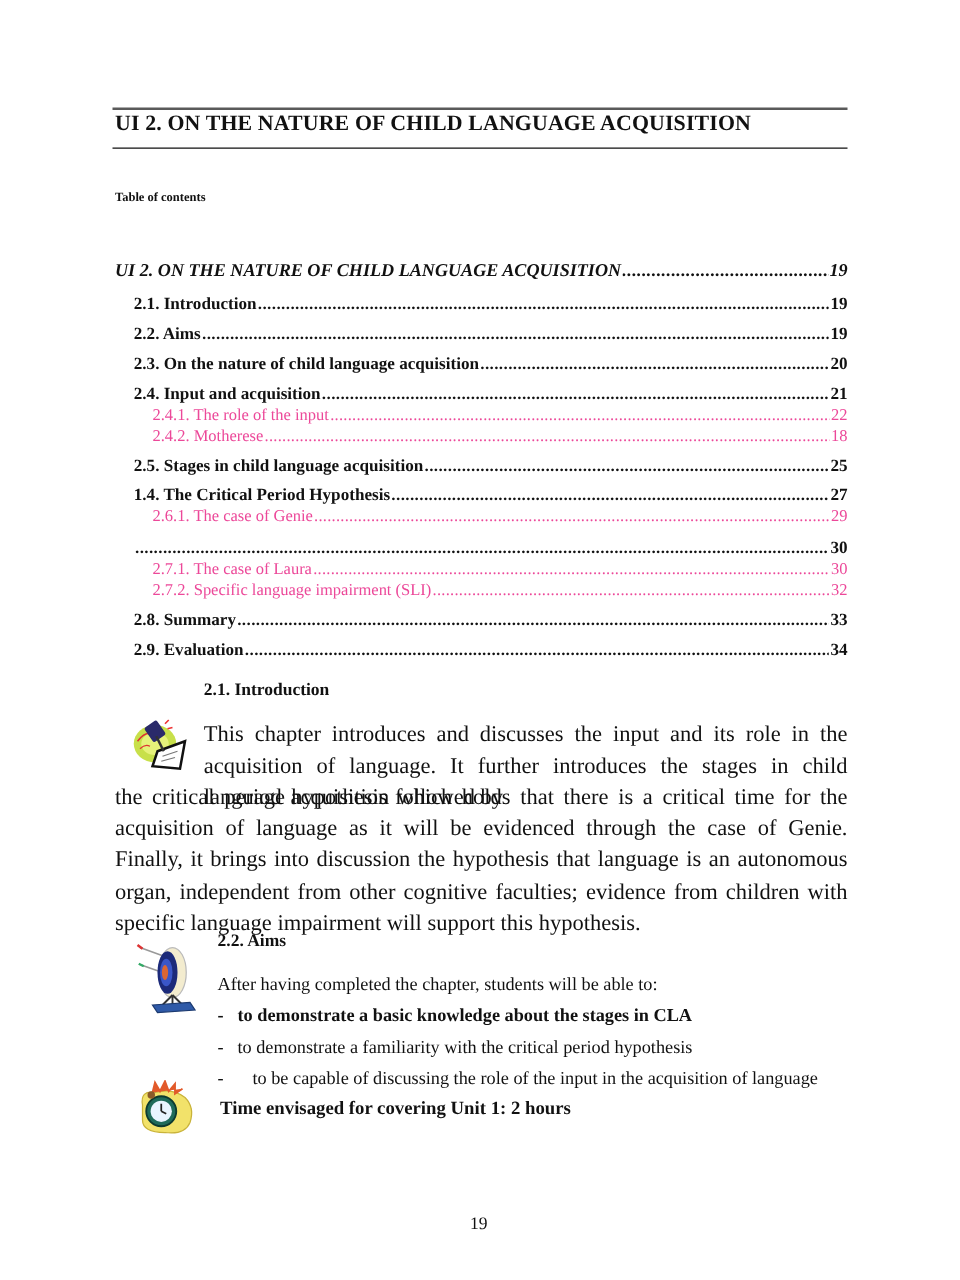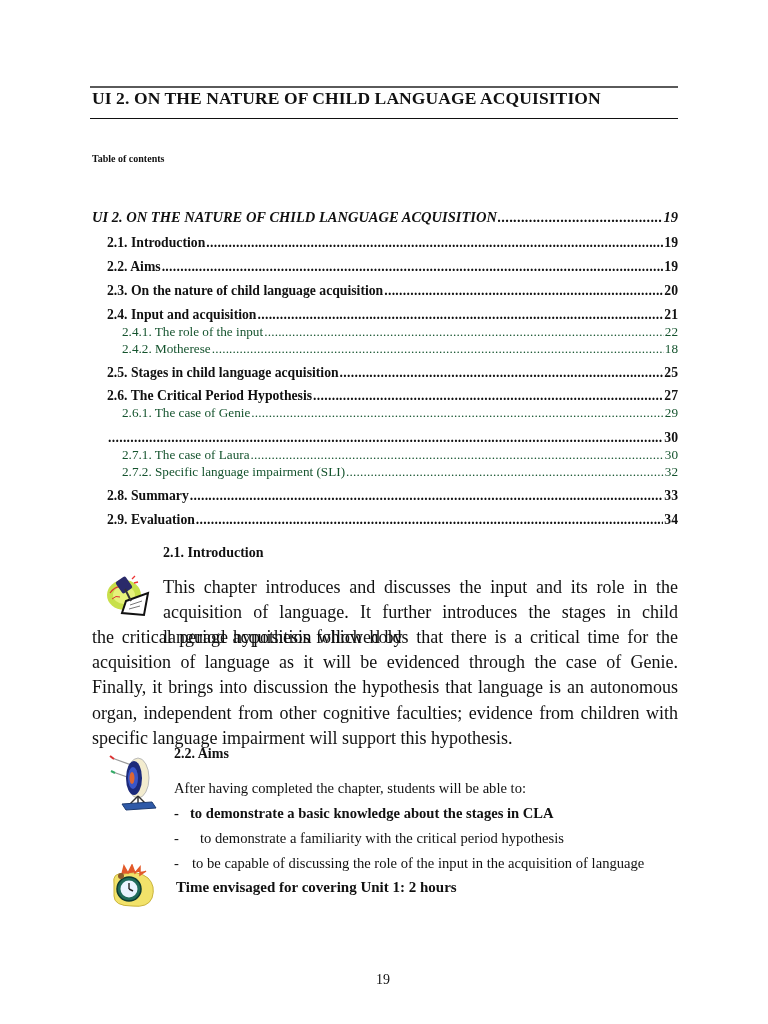--- a/index.html
+++ b/index.html
@@ -12,21 +12,21 @@
   .unit-title { left:92px; top:88px; font-size:17.5px; font-weight:bold; letter-spacing:0.1px; white-space:nowrap; }
   .toc-heading { left:92px; top:153px; font-size:10px; font-weight:bold; }
   .toc { position:absolute; left:92px; width:586px; top:0; }
   .toc-row { position:absolute; display:flex; align-items:baseline; width:100%; white-space:nowrap; }
   .toc-row .label { flex:0 0 auto; }
   .toc-row .leader { flex:1 1 auto; overflow:hidden; margin:0 1px; }
   .toc-row .leader::before { content:"............................................................................................................................................................................................................................................................................................................"; letter-spacing:0.3px; }
   .toc-row .page { flex:0 0 auto; }
   .lvl0 { font-size:14.5px; font-weight:bold; font-style:italic; left:0; width:586px; }
   .lvl1 { font-size:13.7px; font-weight:bold; left:15px; width:571px; }
-  .lvl2 { font-size:13.2px; font-weight:normal; left:30px; width:556px; color:#14532d; }
+  .lvl2 { font-size:13.2px; font-weight:normal; left:30px; width:556px; color:#ec4899; }
   .lvl2 .leader::before { letter-spacing:0.2px; }
   .sec-title { font-size:14px; font-weight:bold; }
   .para { font-size:18px; line-height:25.2px; text-align:justify; }
   .para-first { position:absolute; left:163px; top:575px; width:515px; }
   .para-rest { position:absolute; left:92px; top:625px; width:586px; }
   .aims-intro, .aim-item { font-size:14.6px; position:absolute; white-space:nowrap; }
   .aim-item .dash { display:inline-block; width:16px; }
   .time-note { position:absolute; left:176px; top:879px; font-size:15px; font-weight:bold; }
   .page-number { position:absolute; left:376px; top:972px; font-size:14px; }
   .icon { position:absolute; }
@@ -75,21 +75,21 @@
     <span class="label">2.4.2. Motherese</span>
       <span class="leader"></span>
       <span class="page">18</span>
   </div>
   <div class="toc-row lvl1" style="top:365px">
     <span class="label">2.5. Stages in child language acquisition</span>
       <span class="leader"></span>
       <span class="page">25</span>
   </div>
   <div class="toc-row lvl1" style="top:388px">
-    <span class="label">2.6. The Critical Period Hypothesis</span>
+    <span class="label">1.4. The Critical Period Hypothesis</span>
       <span class="leader"></span>
       <span class="page">27</span>
   </div>
   <div class="toc-row lvl2" style="top:405px">
     <span class="label">2.6.1. The case of Genie</span>
       <span class="leader"></span>
       <span class="page">29</span>
   </div>
   <div class="toc-row lvl1" style="top:430px">
       <span class="leader"></span>
@@ -155,24 +155,24 @@
     <polygon points="14,52 44,50 48,56 18,58" fill="#2f5aa8" stroke="#1c3a70" stroke-width="1"></polygon>
   </svg>
 </div>
 
 <div class="aims-intro" style="left:174px; top:780px;">After having completed the chapter, students will be able to:</div>
 
 <div class="aim-item" style="left:174px; top:805px;font-weight:bold;">
   <span class="dash">-</span><span>to demonstrate a basic knowledge about the stages in CLA</span>
 </div>
 <div class="aim-item" style="left:174px; top:830px;">
-  <span class="dash">-</span><span style="margin-left:10px">to demonstrate a familiarity with the critical period hypothesis</span>
+  <span class="dash">-</span><span style="margin-left:0">to demonstrate a familiarity with the critical period hypothesis</span>
 </div>
 <div class="aim-item" style="left:174px; top:855px;">
-  <span class="dash">-</span><span style="margin-left:2px">to be capable of discussing the role of the input in the acquisition of language</span>
+  <span class="dash">-</span><span style="margin-left:12px">to be capable of discussing the role of the input in the acquisition of language</span>
 </div>
 
 <div class="icon" style="left:108px; top:864px; width:50px; height:46px;">
   <svg width="50" height="46" viewBox="0 0 50 46">
     <path d="M6 20 Q4 8 16 10 Q30 6 40 14 Q48 22 44 34 Q40 44 24 42 Q6 42 6 32 Z" fill="#f2e26a" stroke="#c9b33a" stroke-width="1"></path>
     <path d="M14 10 L16 2 L20 9 L24 1 L27 9 L32 3 L32 11 L38 7" fill="#e25a2a" stroke="#e25a2a" stroke-width="1.5"></path>
     <circle cx="21" cy="25" r="12" fill="#1f6b5a" stroke="#0d3a30" stroke-width="1.5"></circle>
     <circle cx="21" cy="25" r="8.5" fill="#e9f4ff"></circle>
     <line x1="21" y1="25" x2="21" y2="19" stroke="#222" stroke-width="1.4"></line>
     <line x1="21" y1="25" x2="25" y2="27" stroke="#222" stroke-width="1.4"></line>

